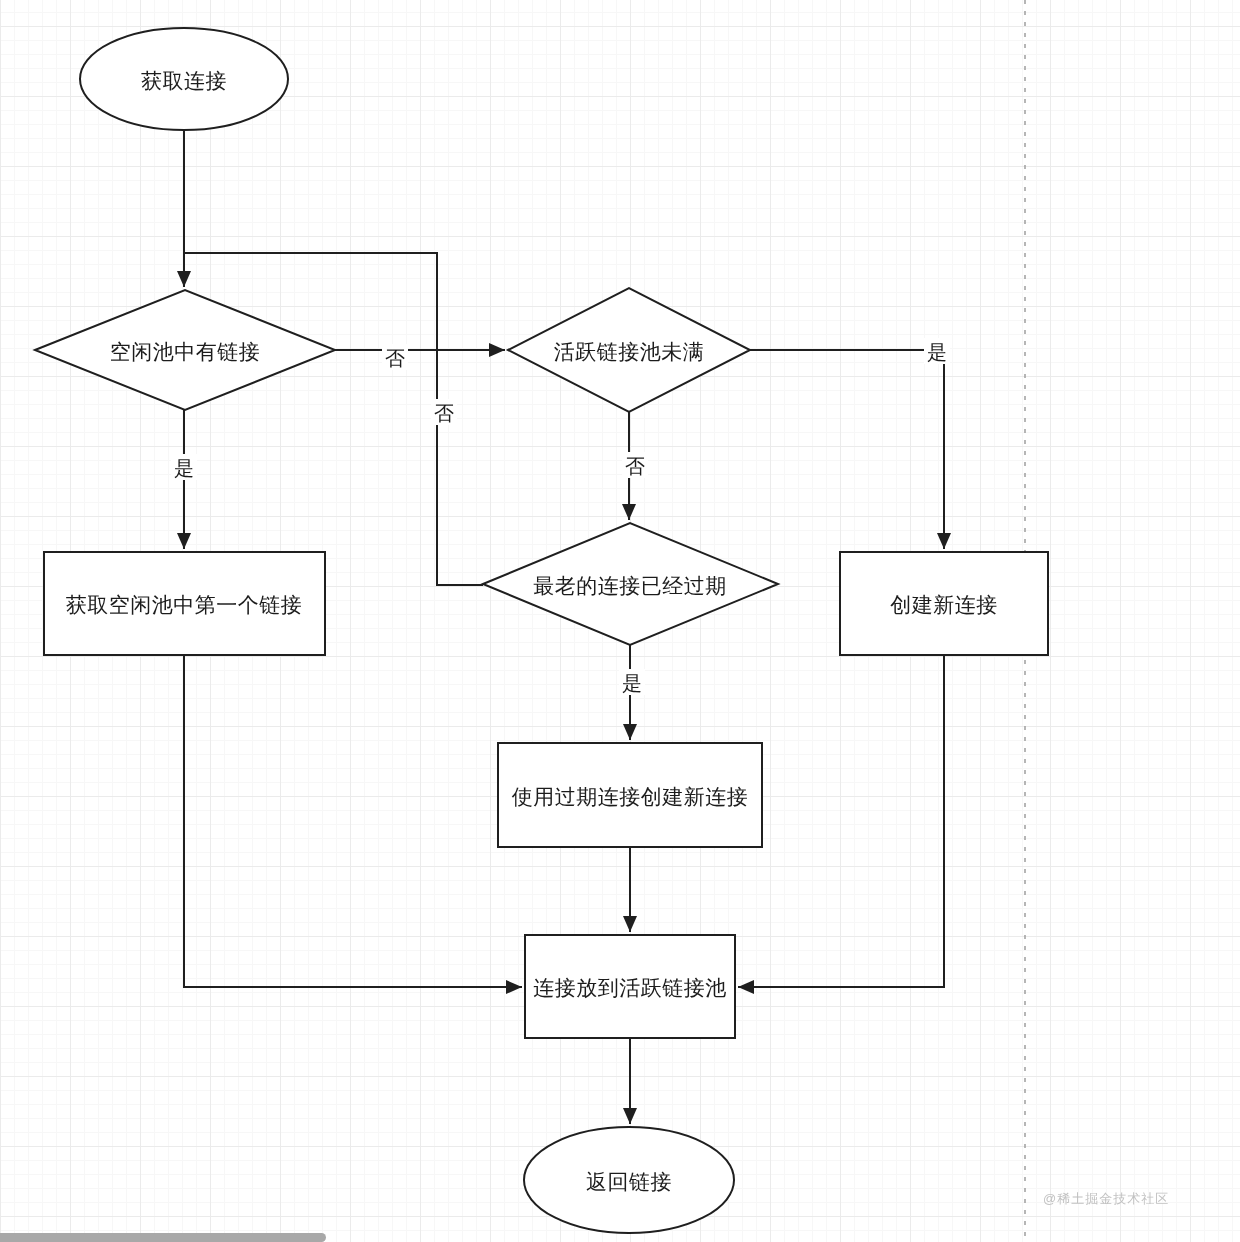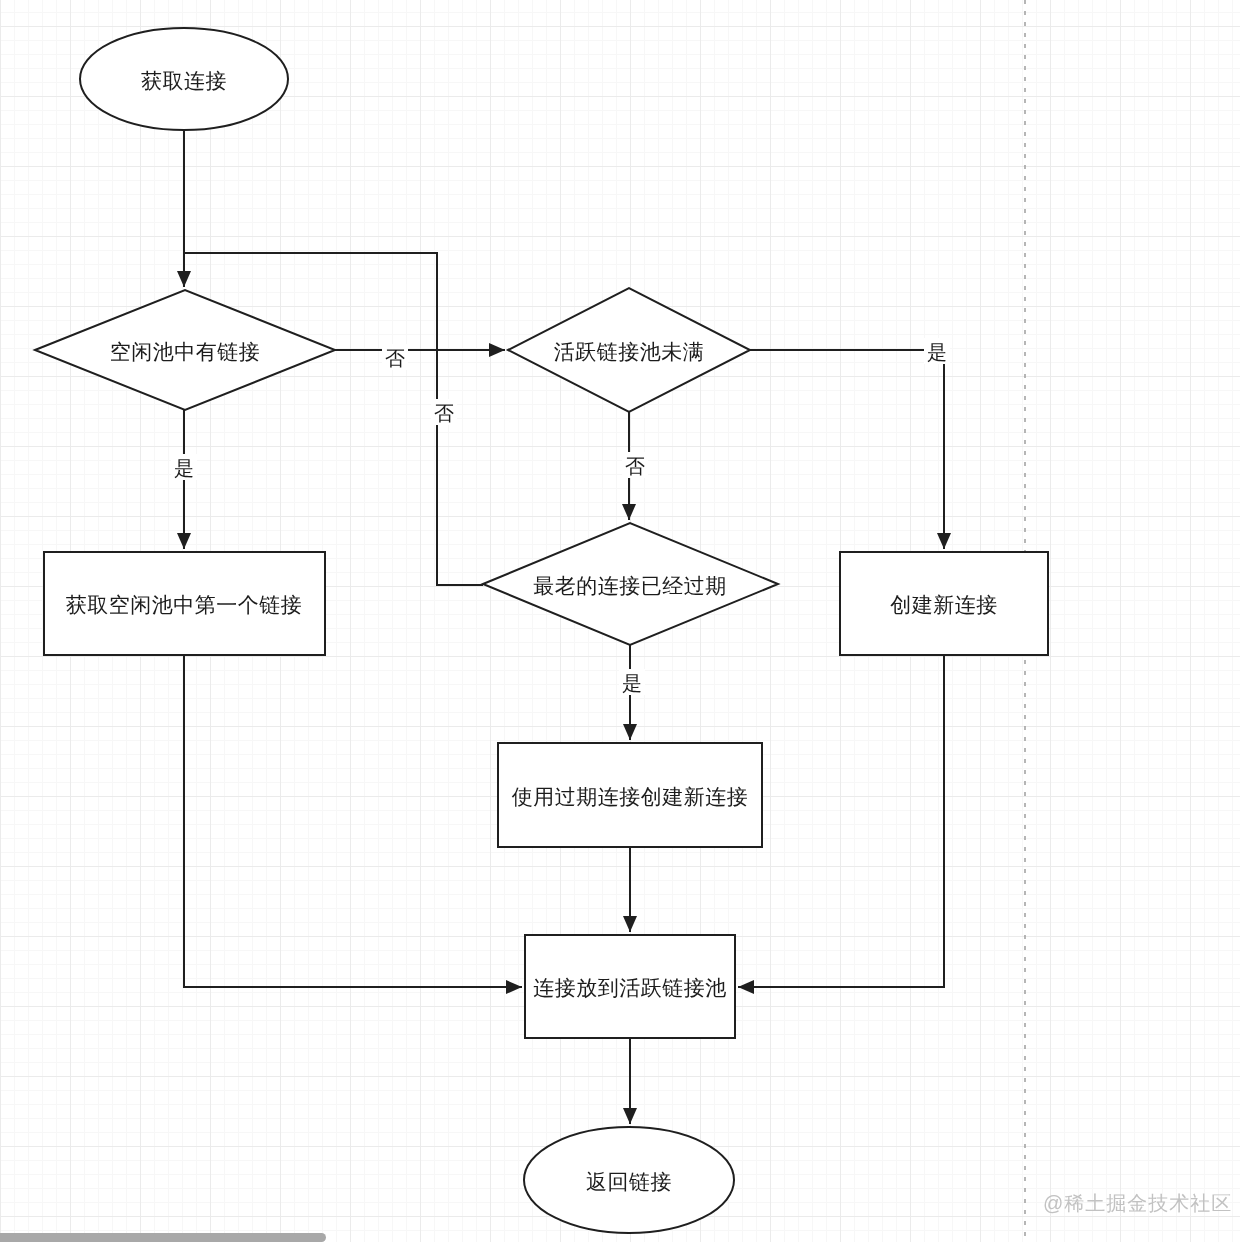--- a/index.html
+++ b/index.html
@@ -53,21 +53,21 @@
     font-size: 20px;
     letter-spacing: 0;
   }
   svg.flow rect.label-bg {
     fill: #ffffff;
     stroke: none;
   }
   .watermark {
     position: absolute;
     left: 1043px; top: 1190px;
-    font-size: 20px;
+    font-size: 13px;
     color: #c2c2c2;
     letter-spacing: 1px;
     white-space: nowrap;
   }
   .h-scrollbar-thumb {
     position: absolute;
     left: 0; top: 1233px;
     width: 326px; height: 9px;
     background: #a8a8a8;
     border-radius: 0 6px 6px 0;

